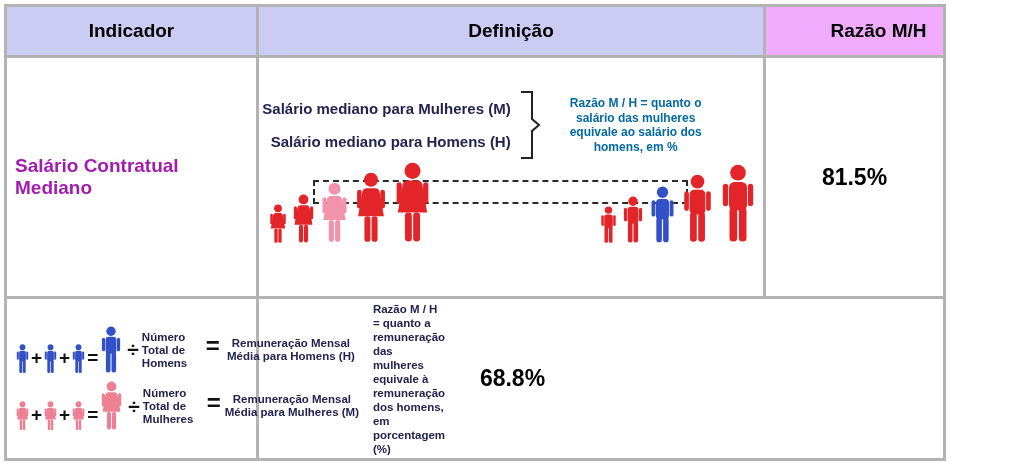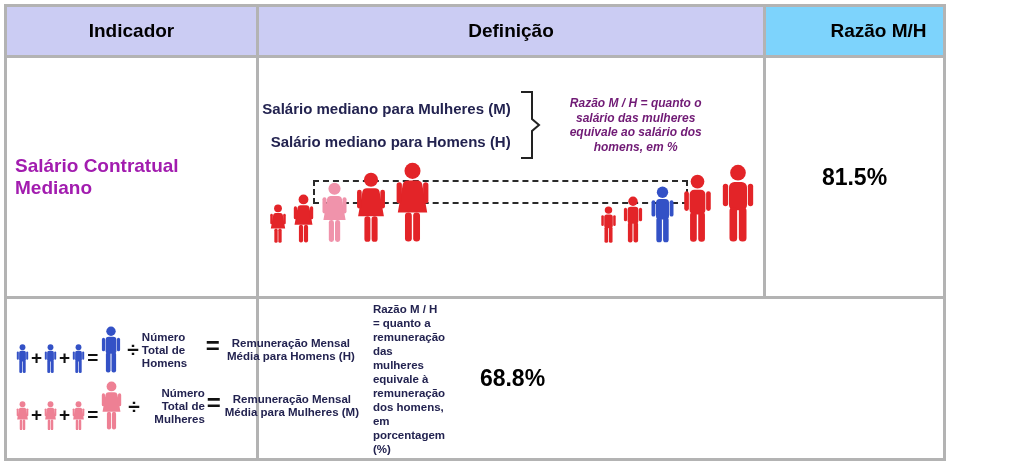--- a/index.html
+++ b/index.html
@@ -66,38 +66,38 @@
 </svg>
 
 <div class="table-wrap">
 
   <div class="cell hdr" style="background-color: rgb(203, 204, 243);">
     <span>Indicador</span>
   </div>
   <div class="cell hdr" style="background-color: rgb(203, 204, 243);">
     <span>Definição</span>
   </div>
-  <div class="cell hdr last-col" style="background-color: #7dd3fc; padding-left: 48px;">
+  <div class="cell hdr last-col" style="background-color: #f0abfc; padding-left: 48px;">
     <span>Razão M/H</span>
   </div>
 
   <div class="cell indicator-cell">
     <span>Salário Contratual Mediano</span>
   </div>
 
   <div class="cell">
     <div class="def1-top">
       <div class="fraction-labels" style="color: rgb(35, 35, 80);">
         <div>Salário mediano para Mulheres (M)</div>
         <div>Salário mediano para Homens (H)</div>
       </div>
       <svg class="bracket-svg" width="23" height="70" viewBox="0 0 23 70">
         <path d="M2 2 H13 V29 L20 35 L13 41 V68 H2" fill="none" stroke="#222222" stroke-width="2"></path>
       </svg>
-      <div class="expl1" style="color: #701a75; font-style: italic;">Razão M / H = quanto o salário das mulheres equivale ao salário dos homens, em %</div>
+      <div class="expl1" style="color: #0369a1;">Razão M / H = quanto o salário das mulheres equivale ao salário dos homens, em %</div>
     </div>
 
     <div class="median-box"></div>
 
     <div class="figrow left">
       <span class="fig" style="width: 20px; height: 40px; color: rgb(227, 36, 40);">
           <svg viewBox="0 0 24 48">
             <use href="#woman-shape"></use>
           </svg>
         </span>
@@ -209,21 +209,21 @@
                 <use href="#woman-shape"></use>
               </svg>
             </span>
           <span class="op">=</span>
           <span class="fig" style="width: 25px; height: 50px; color: rgb(238, 128, 148);">
               <svg viewBox="0 0 24 48">
                 <use href="#woman-shape"></use>
               </svg>
             </span>
           <span class="op div">÷</span>
-          <span class="eq-label total-label" style="color: rgb(35, 35, 80); text-align: right;">Número Total de Mulheres</span>
+          <span class="eq-label total-label" style="color: rgb(35, 35, 80);">Número Total de Mulheres</span>
           <span class="op big-eq">=</span>
           <span class="eq-label result-label" style="color: rgb(35, 35, 80);">Remuneração Mensal Média para Mulheres (M)</span>
         </div>
 
       </div>
 
       <svg class="brace-svg" width="27" height="132" viewBox="0 0 27 132">
         <path d="M2 2 H14 Q16 2 16 6 V58 L24 66 L16 74 V126 Q16 130 14 130 H2" fill="none" stroke="#4a4a4a" stroke-width="2.4"></path>
       </svg>
 

